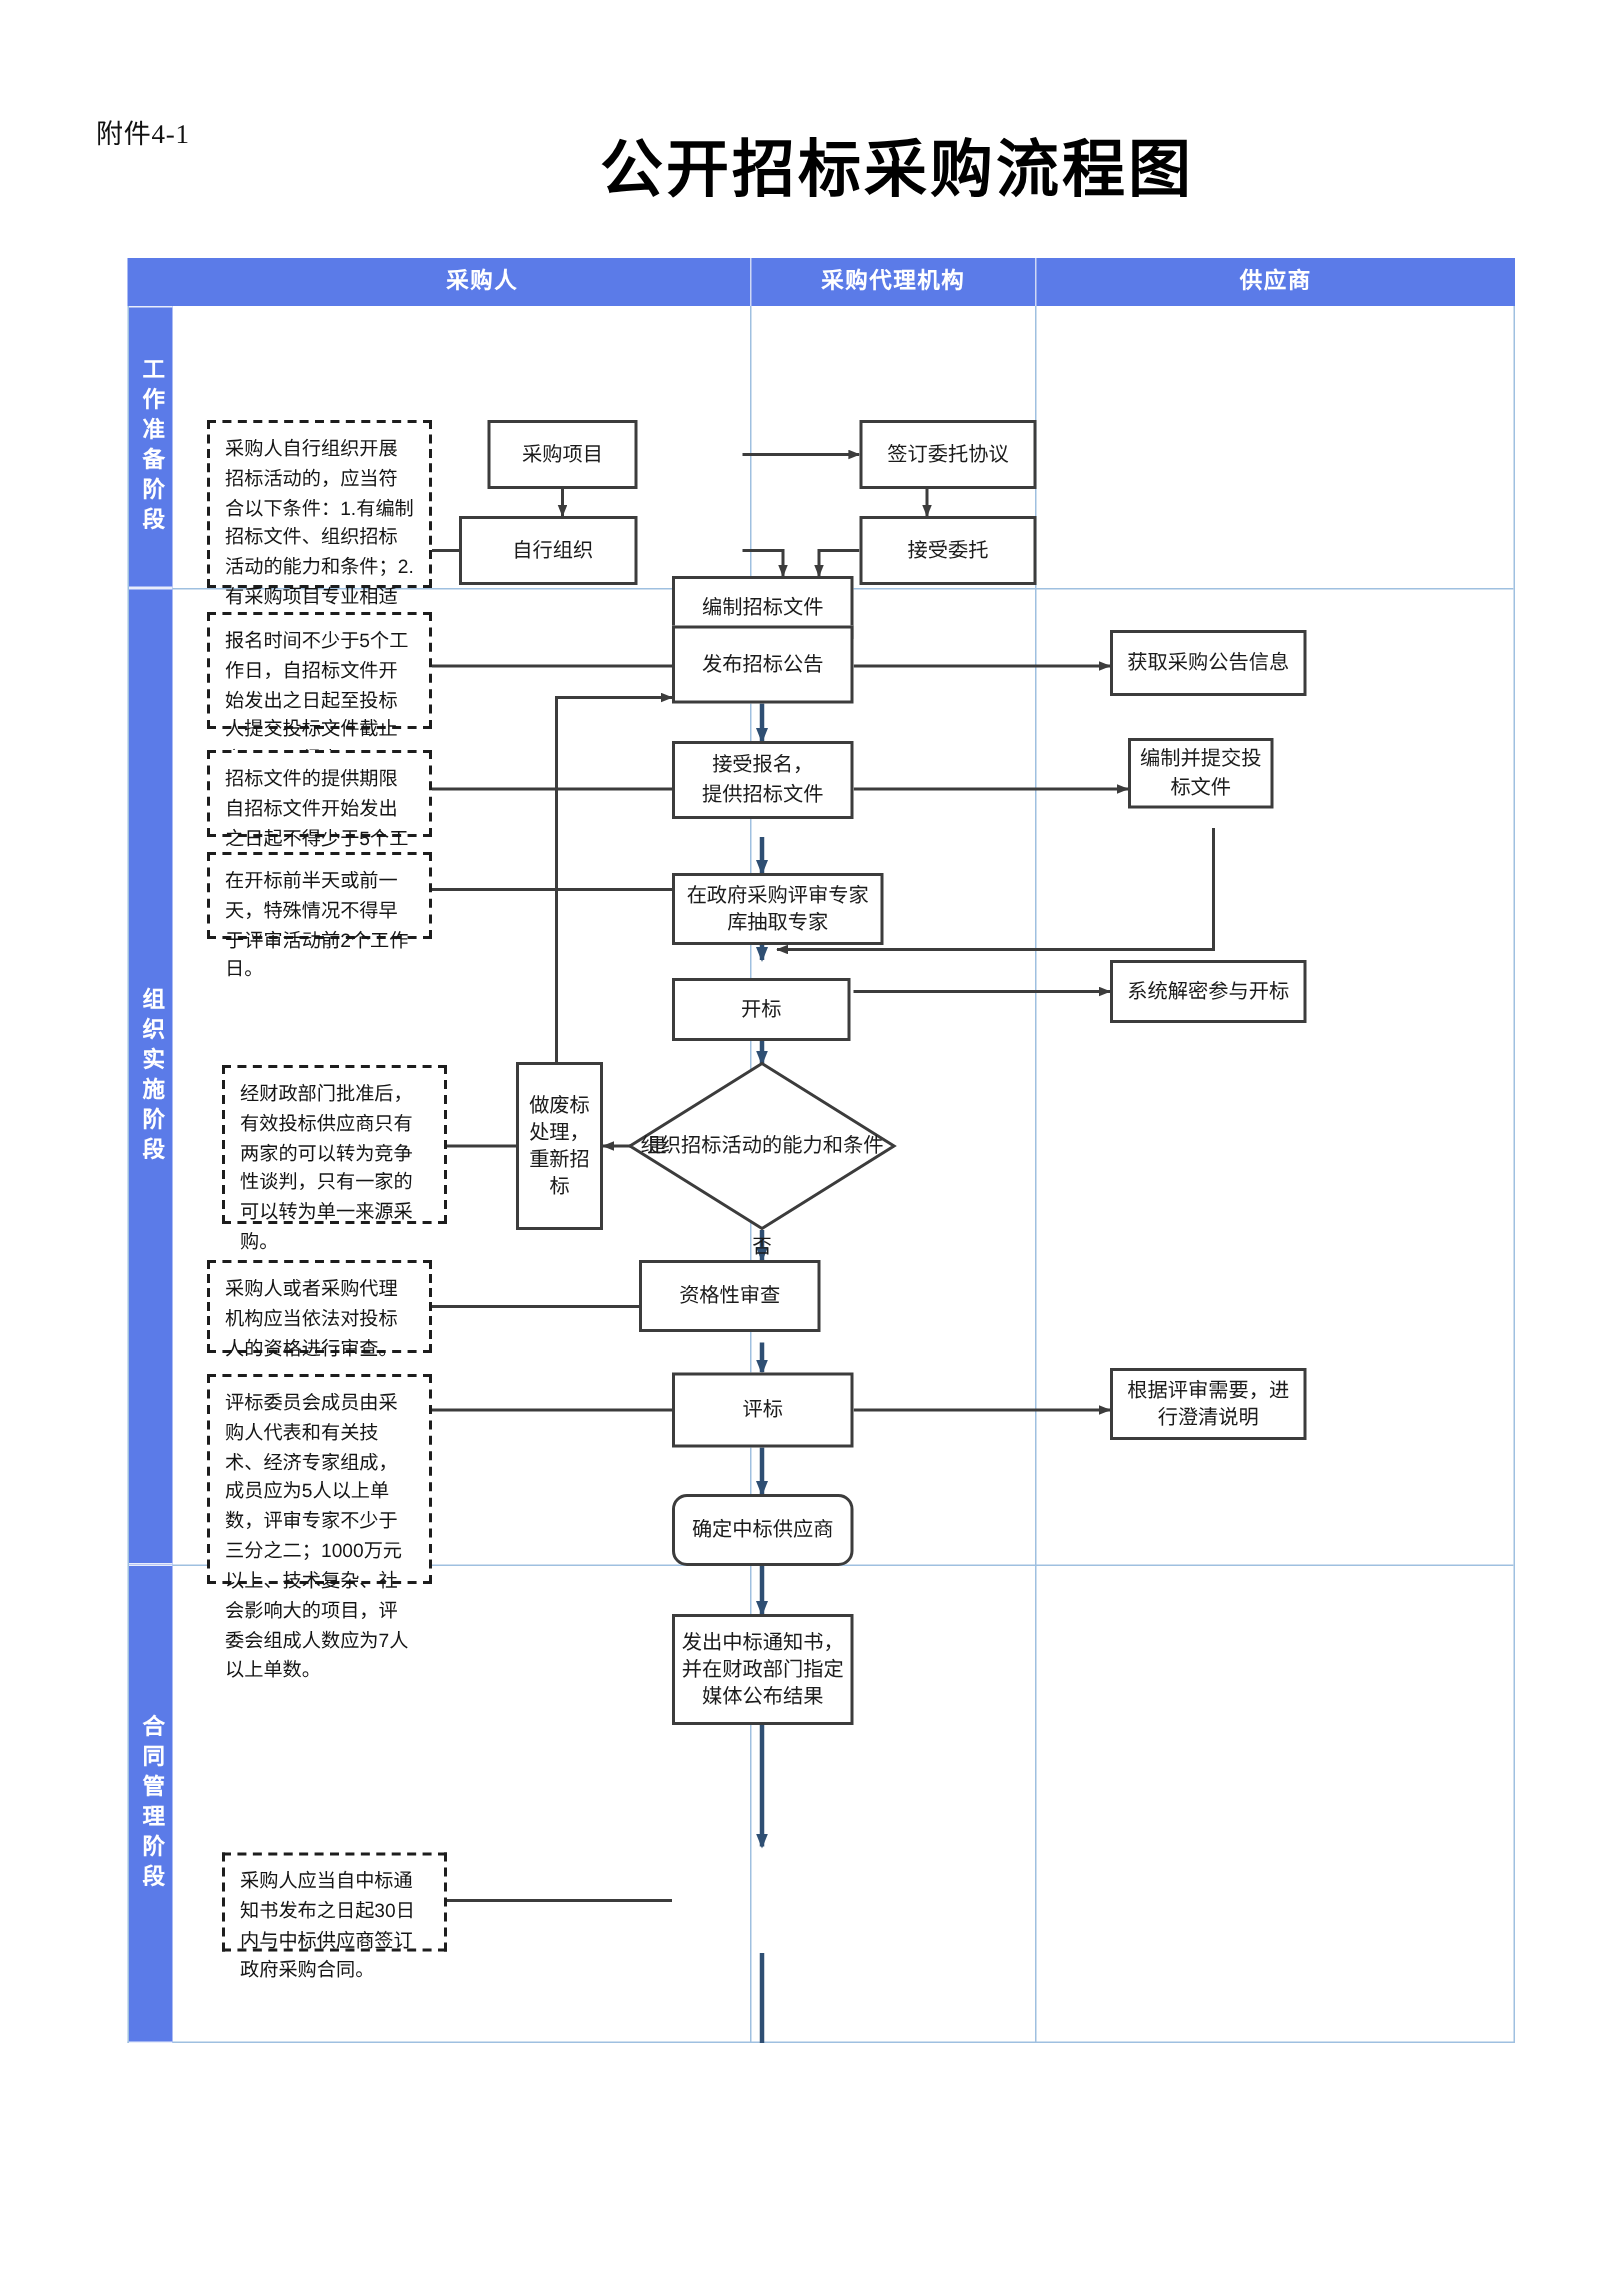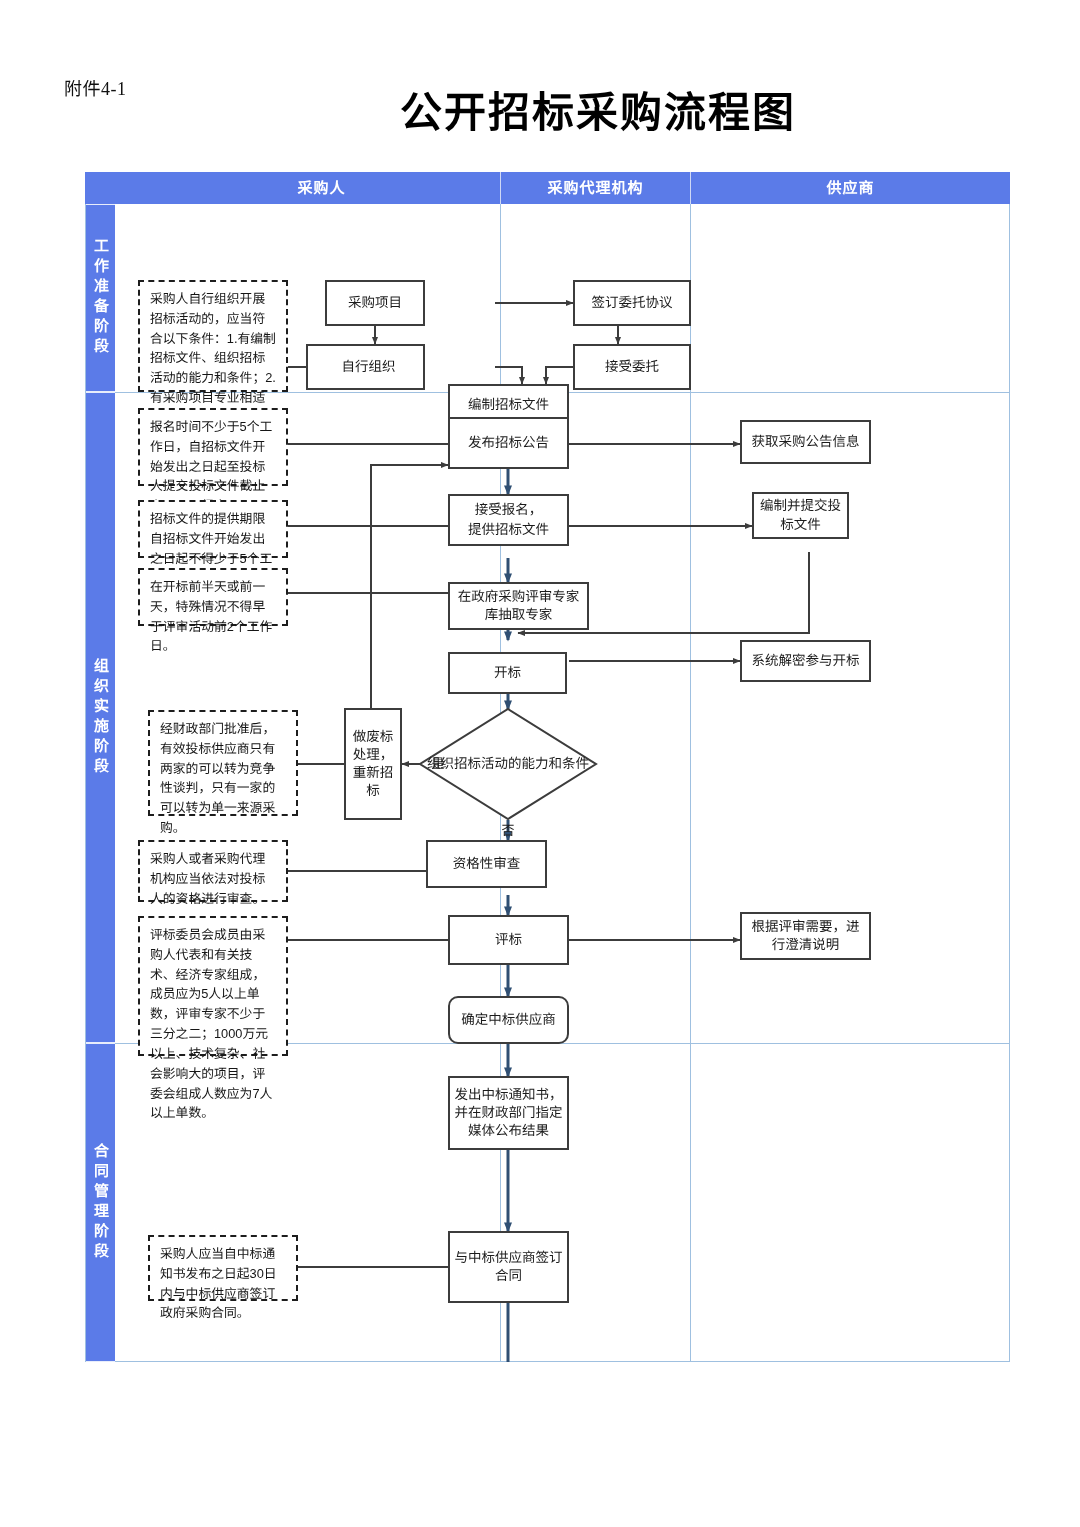--- a/index.html
+++ b/index.html
@@ -231,17 +231,16 @@
 
       <div class="node" style="left:340px;top:636px;width:121px;height:48px;">资格性审查</div>
 
       <div class="node" style="left:362px;top:711px;width:121px;height:50px;">评标</div>
       <div class="node" style="left:654px;top:708px;width:131px;height:48px;">根据评审需要，进行澄清说明</div>
 
       <div class="node" style="left:362px;top:792px;width:121px;height:48px;border-radius:10px;">确定中标供应商</div>
 
       <div class="node" style="left:362px;top:872px;width:121px;height:74px;">发出中标通知书，并在财政部门指定媒体公布结果</div>
 
-      <div class="node" style="left:362px;top:1027px;width:121px;height:72px;">与中标供应商签订合同</div>
 
     </div>
   </div>
 </div>
 
 </body></html>

